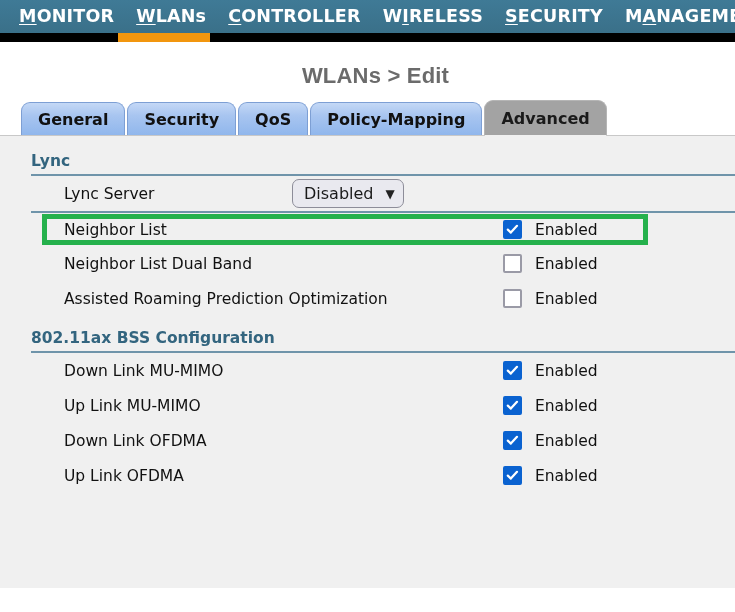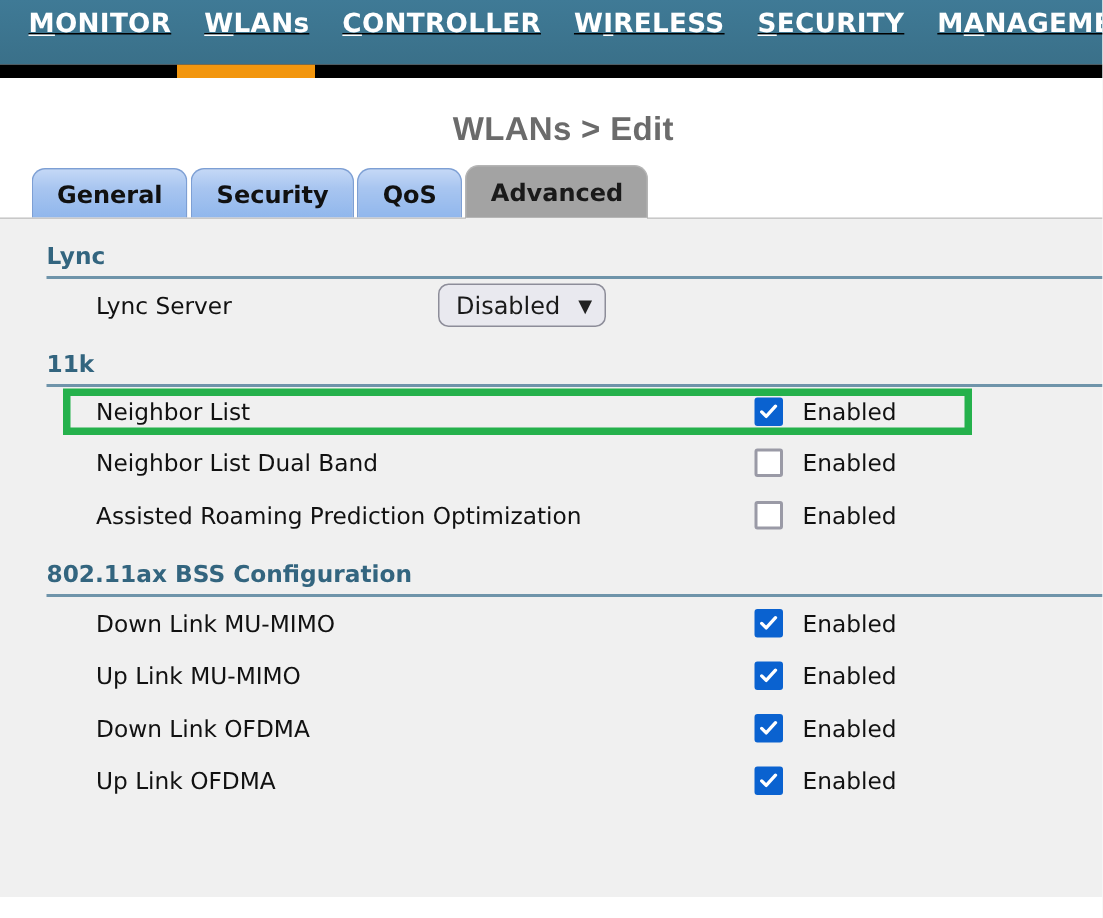--- a/index.html
+++ b/index.html
@@ -10,29 +10,28 @@
     width: 735px;
     height: 612px;
     background: #ffffff;
     font-family: "DejaVu Sans", sans-serif;
     overflow: hidden;
   }
 
   
   .navbar {
     position: relative;
-    height: 43px;
+    height: 33px;
     background: linear-gradient(to bottom, #3f7a96 0%, #3a7089 100%);
     display: flex;
-    align-items: flex-start;
+    align-items: flex-end;
     white-space: nowrap;
     overflow: hidden;
     box-sizing: border-box;
     padding-left: 8px;
-    text-decoration: underline;
   }
   .nav-item {
     color: #ffffff;
     font-size: 17.5px;
     font-weight: bold;
     letter-spacing: 0.2px;
     padding: 0 11px;
     cursor: pointer;
     line-height: 33px;
   }
@@ -250,38 +249,38 @@
 
 <div class="page-title-row">
   <span class="page-title">WLANs &gt; Edit</span>
   <span class="redaction"></span>
 </div>
 
 <div class="tabstrip">
   <div class="tab"><span>General</span></div>
   <div class="tab"><span>Security</span></div>
   <div class="tab"><span>QoS</span></div>
+  <div class="tab"><span>Policy-Mapping</span></div>
   <div class="tab active"><span>Advanced</span></div>
 </div>
 
 <div class="panel">
 
   <div class="section-head">Lync</div>
   <div class="rule"></div>
   <div class="row">
     <span class="row-label">Lync Server</span>
     <span class="row-value">
       <span class="select-box">
         <span>Disabled</span>
         <span class="chev">▼</span>
       </span>
     </span>
   </div>
 
-  <div class="section-head tight">11k</div>
   <div class="rule"></div>
 
   <div class="row" style="height:33px;">
     <div class="highlight-box" style="border-color: rgb(37, 177, 76);"></div>
     <span class="row-label">Neighbor List</span>
     <span class="row-value checkcol">
       <span class="cb on">
         <svg width="13" height="13" viewBox="0 0 13 13" aria-hidden="true">
             <path d="M1.8 6.6 L4.8 9.6 L11 2.8" stroke="#ffffff" stroke-width="2.2" fill="none" stroke-linecap="round" stroke-linejoin="round"></path>
           </svg>

